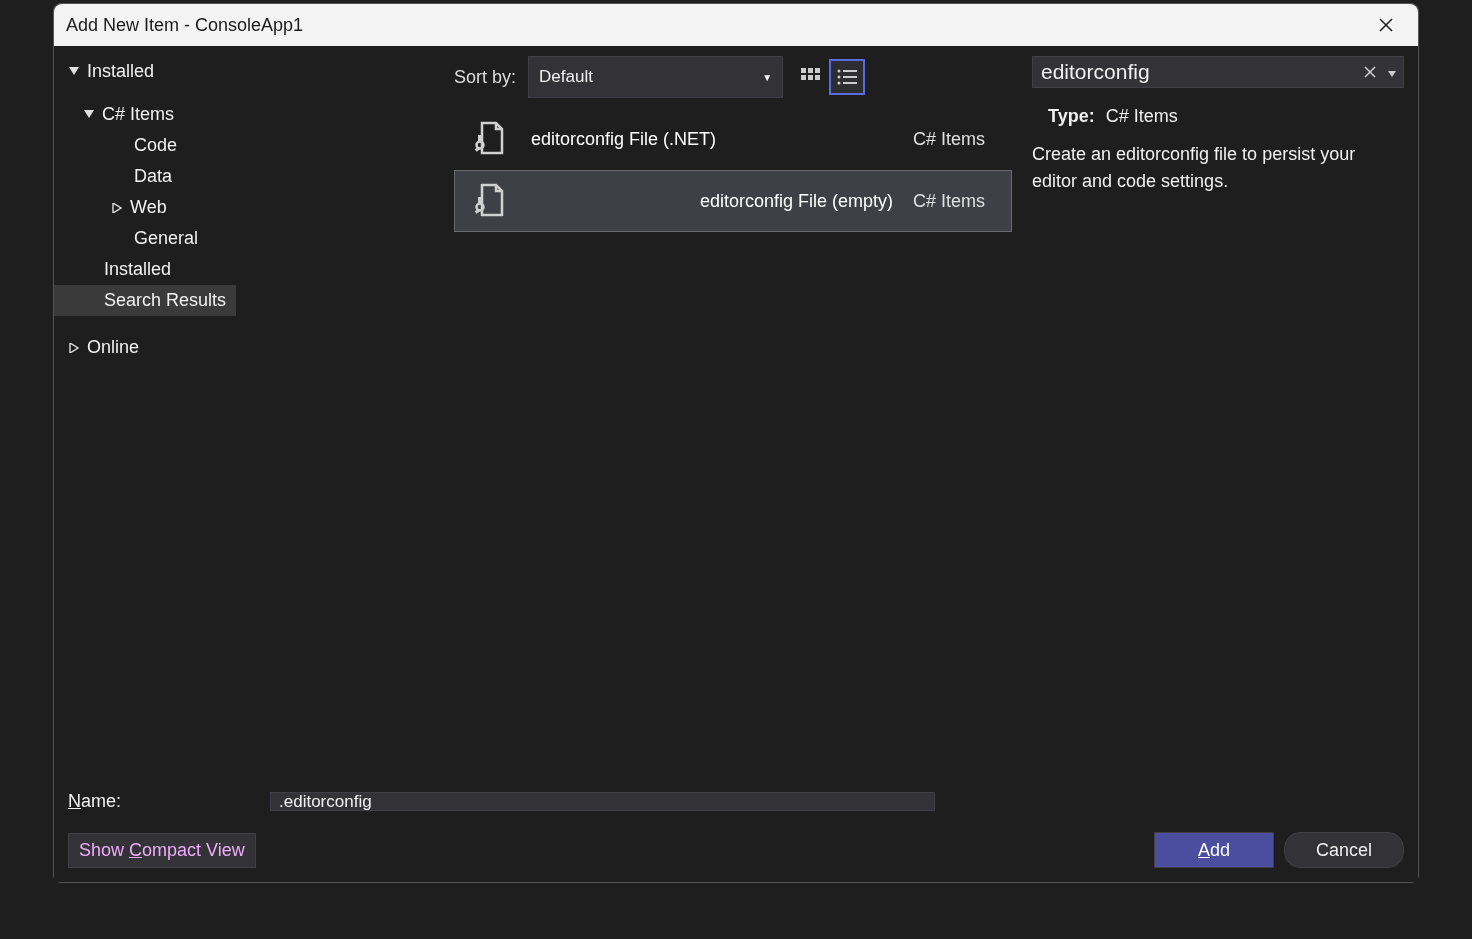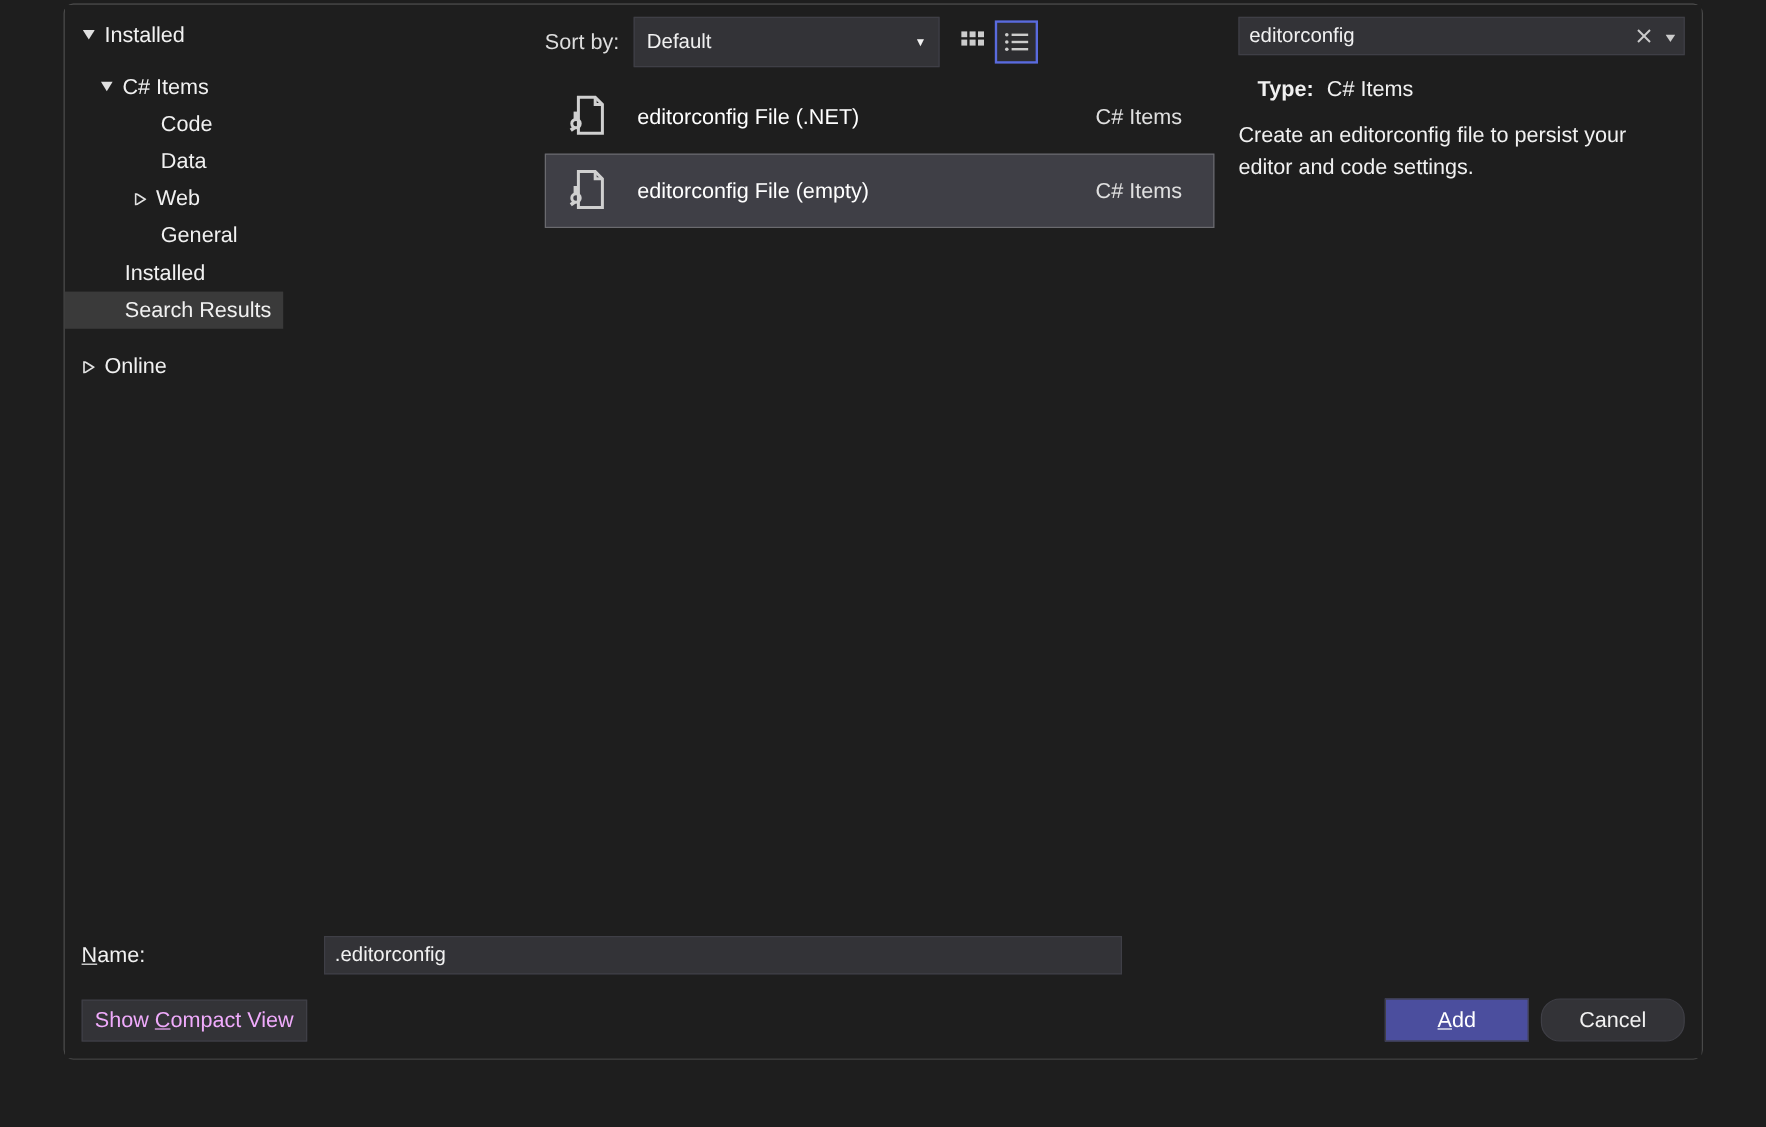--- a/index.html
+++ b/index.html
@@ -130,20 +130,21 @@
   align-items: center;
   height: 62px;
   border: 1px solid transparent;
   padding: 0 26px 0 10px;
   gap: 20px;
   cursor: pointer;
 }
 .template-item.selected {
   background: #3f3f46;
   border: 1px solid #6a6a6e;
+  text-align: right;
 }
 .file-ico {
   width: 46px; height: 46px;
   display:flex; align-items:center; justify-content:center;
 }
 .item-name { flex: 1; font-size: 18px; color: #ffffff; }
 .item-cat { font-size: 18px; color: #e0e0e0; }
 .details {
   width: 400px;
   padding: 10px 14px;
@@ -157,21 +158,21 @@
   border: 1px solid #3f3f46;
   height: 32px;
   margin-bottom: 18px;
 }
 .search-row input {
   flex: 1;
   background: transparent;
   border: none;
   outline: none;
   color: #f1f1f1;
-  font-size: 17px;
+  font-size: 21px;
   padding: 0 8px;
   font-family: inherit;
 }
 .search-clear, .search-dd {
   width: 22px;
   text-align: center;
   color: #ccc;
   cursor: pointer;
 }
 .type-row { margin-bottom: 14px; margin-left: 16px; }
@@ -180,21 +181,21 @@
 .name-row {
   display: flex;
   align-items: center;
   padding: 12px 14px;
   gap: 12px;
 }
 .name-label { width: 190px; font-size: 18px; }
 .name-label .u { text-decoration: underline; }
 .name-input {
   width: 665px;
-  height: 32px;
+  height: 19px;
   background: #333337;
   border: 1px solid #3f3f46;
   color: #f1f1f1;
   font-size: 17px;
   padding: 0 8px;
   font-family: inherit;
 }
 .button-row {
   display: flex;
   align-items: center;
@@ -221,20 +222,29 @@
 }
 .btn-add { background: #4b4e9e; color: #fff; }
 .btn-add .u { text-decoration: underline; }
 .btn-cancel { background: #333337; color: #f1f1f1; border-radius: 16px; }
 </style>
 </head>
 <body>
 
 <div class="dialog">
 
+  <div class="titlebar">
+    <span class="title-text">Add New Item - ConsoleApp1</span>
+    <div class="close-btn">
+      <svg width="14" height="14" viewBox="0 0 14 14">
+          <line x1="1" y1="1" x2="13" y2="13" stroke="#222" stroke-width="1.6"></line>
+          <line x1="13" y1="1" x2="1" y2="13" stroke="#222" stroke-width="1.6"></line>
+        </svg>
+    </div>
+  </div>
 
   <div class="body">
     <div class="main-row">
 
       <div class="sidebar">
         <div class="tree-item tree-indent0">
           <span class="tree-glyph">
               <svg width="10" height="10" viewBox="0 0 10 10">
                 <polygon points="0,0 10,0 5,8" fill="#e0e0e0"></polygon>
               </svg>

